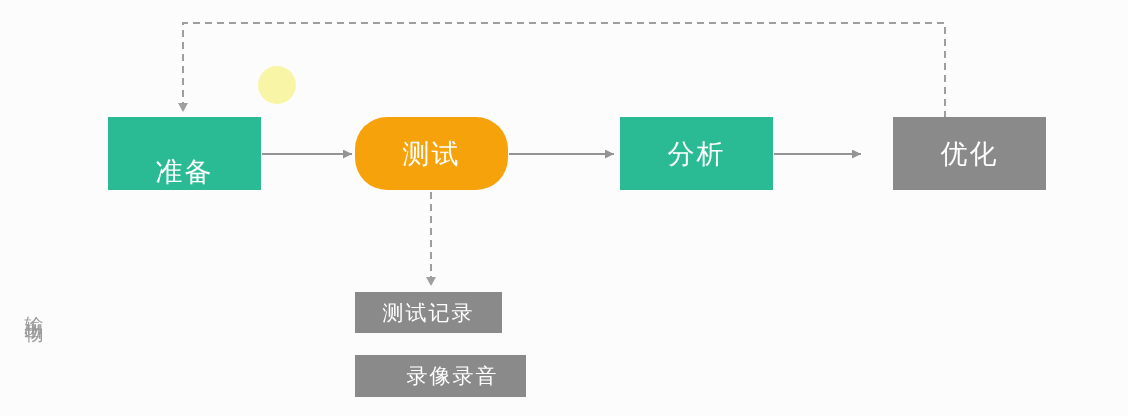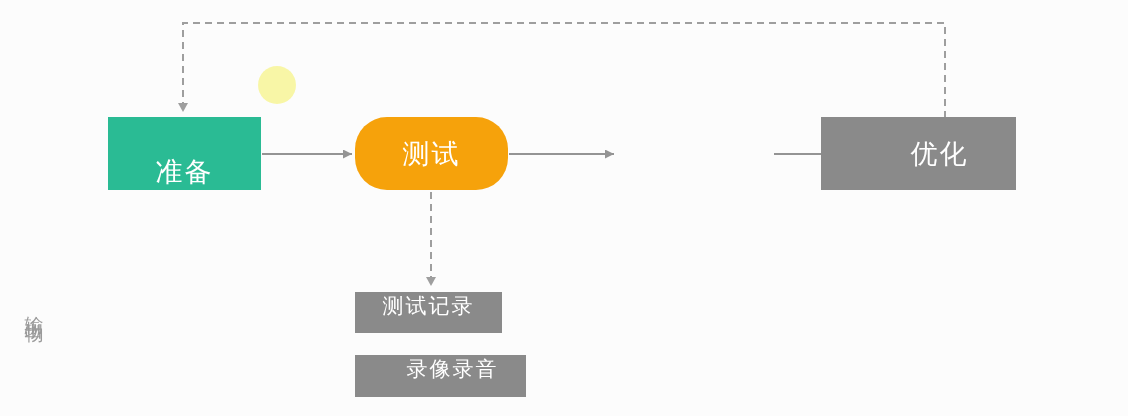--- a/index.html
+++ b/index.html
@@ -42,26 +42,27 @@
     display: flex;
     align-items: center;
     justify-content: center;
     color: #ffffff;
     font-size: 27px;
     letter-spacing: 2px;
   }
   .stage-prepare  { left: 108px; align-items: flex-end; }
   .stage-test     { left: 355px; border-radius: 32px; }
   .stage-analyze  { left: 620px; }
-  .stage-optimize { left: 821px; padding-left: 42px; }
+  .stage-optimize { left: 893px; }
   .output-box {
     position: absolute;
     left: 355px;
     width: 147px;
     display: flex;
+    align-items: center;
     justify-content: center;
     color: #ffffff;
     font-size: 21px;
     letter-spacing: 2px;
   }
   .output-test-record { top: 292px; height: 41px; }
   .output-recording   { top: 355px; height: 42px; }
   .outputs-axis-label {
     position: absolute;
     left: 22px;
@@ -109,20 +110,23 @@
   </svg>
 
   <div class="stage-box stage-prepare" style="background-color: rgb(42, 187, 148);">
     <span>准备</span>
   </div>
 
   <div class="stage-box stage-test" style="background-color: rgb(246, 162, 11);">
     <span>测试</span>
   </div>
 
+  <div class="stage-box stage-analyze" style="background-color: rgb(42, 187, 148);">
+    <span>分析</span>
+  </div>
 
   <div class="stage-box stage-optimize" style="background-color: rgb(138, 138, 138);">
     <span>优化</span>
   </div>
 
   <div class="cursor-highlight" style="background-color: rgb(248, 245, 161);"></div>
 
   <div class="outputs-axis-label">输出物</div>
 
   <div class="output-box output-test-record" style="background-color: rgb(138, 138, 138);">

